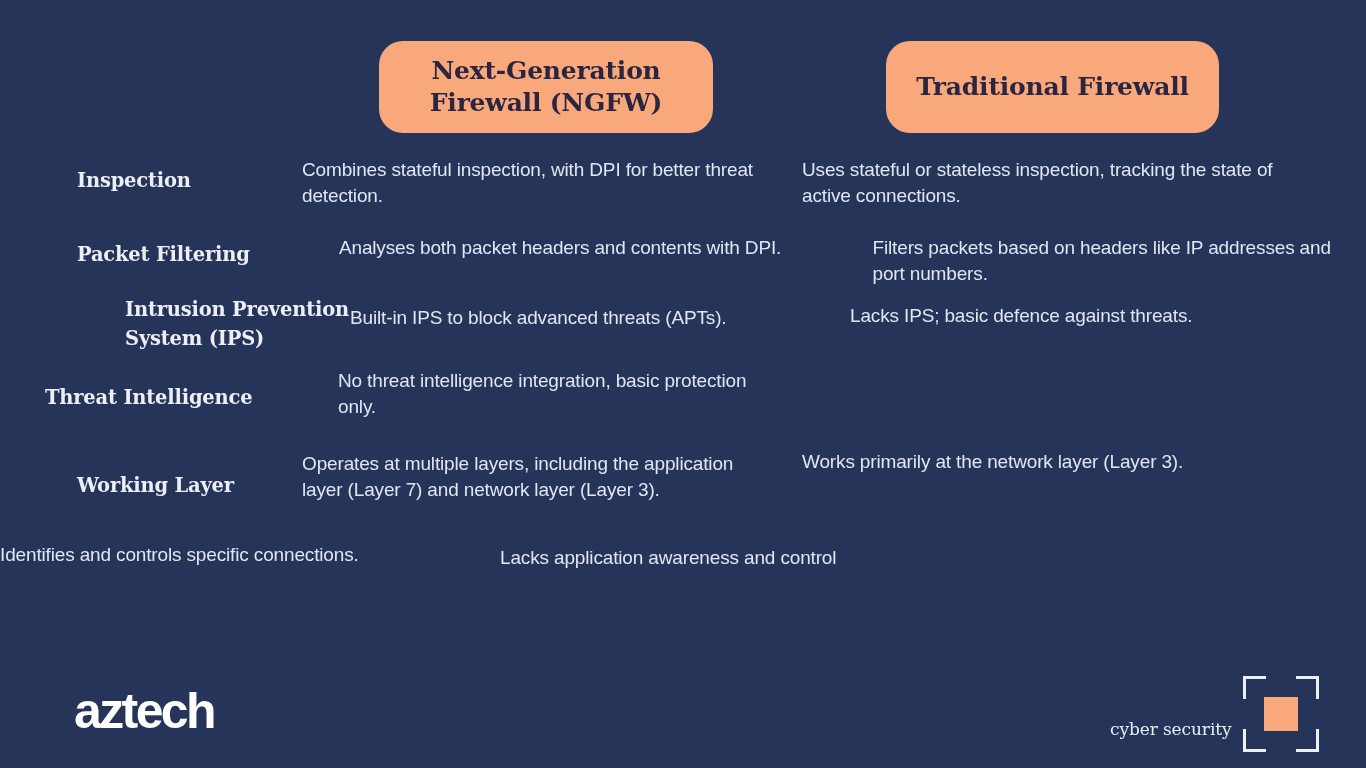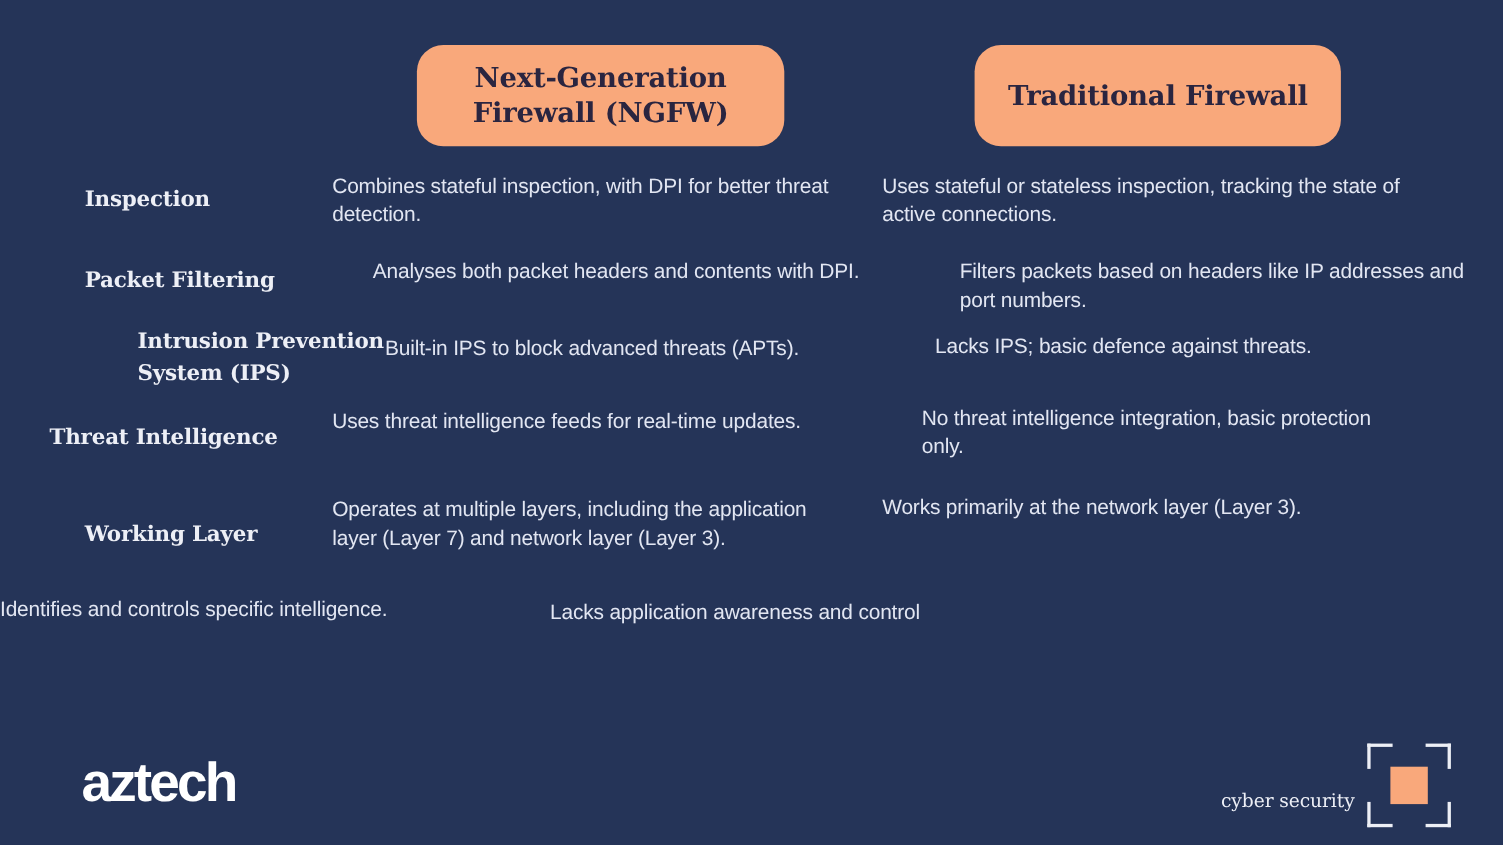--- a/index.html
+++ b/index.html
@@ -229,41 +229,38 @@
       <div class="cell-a">
         <div class="body-text">Built-in IPS to block advanced threats (APTs).</div>
       </div>
       <div class="cell-b">
         <div class="body-text">Lacks IPS; basic defence against threats.</div>
       </div>
     </div>
 
     <div class="row" id="row-threat-intel">
       <div class="cell-label">Threat Intelligence</div>
-      <div class="cell-a">
-        <div class="body-text">Uses threat intelligence feeds for real-time updates.</div>
-      </div>
       <div class="cell-b">
         <div class="body-text">No threat intelligence integration, basic protection only.</div>
       </div>
     </div>
 
     <div class="row" id="row-working-layer">
       <div class="cell-label">Working Layer</div>
       <div class="cell-a">
         <div class="body-text">Operates at multiple layers, including the application layer (Layer 7) and network layer (Layer 3).</div>
       </div>
       <div class="cell-b">
         <div class="body-text">Works primarily at the network layer (Layer 3).</div>
       </div>
     </div>
 
     <div class="row" id="row-app-awareness">
       <div class="cell-a">
-        <div class="body-text">Identifies and controls specific intelligence.</div>
+        <div class="body-text">Identifies and controls specific connections.</div>
       </div>
       <div class="cell-b">
         <div class="body-text">Lacks application awareness and control</div>
       </div>
     </div>
 
   </div>
 
   <div id="brand-logo">aztech</div>
 

